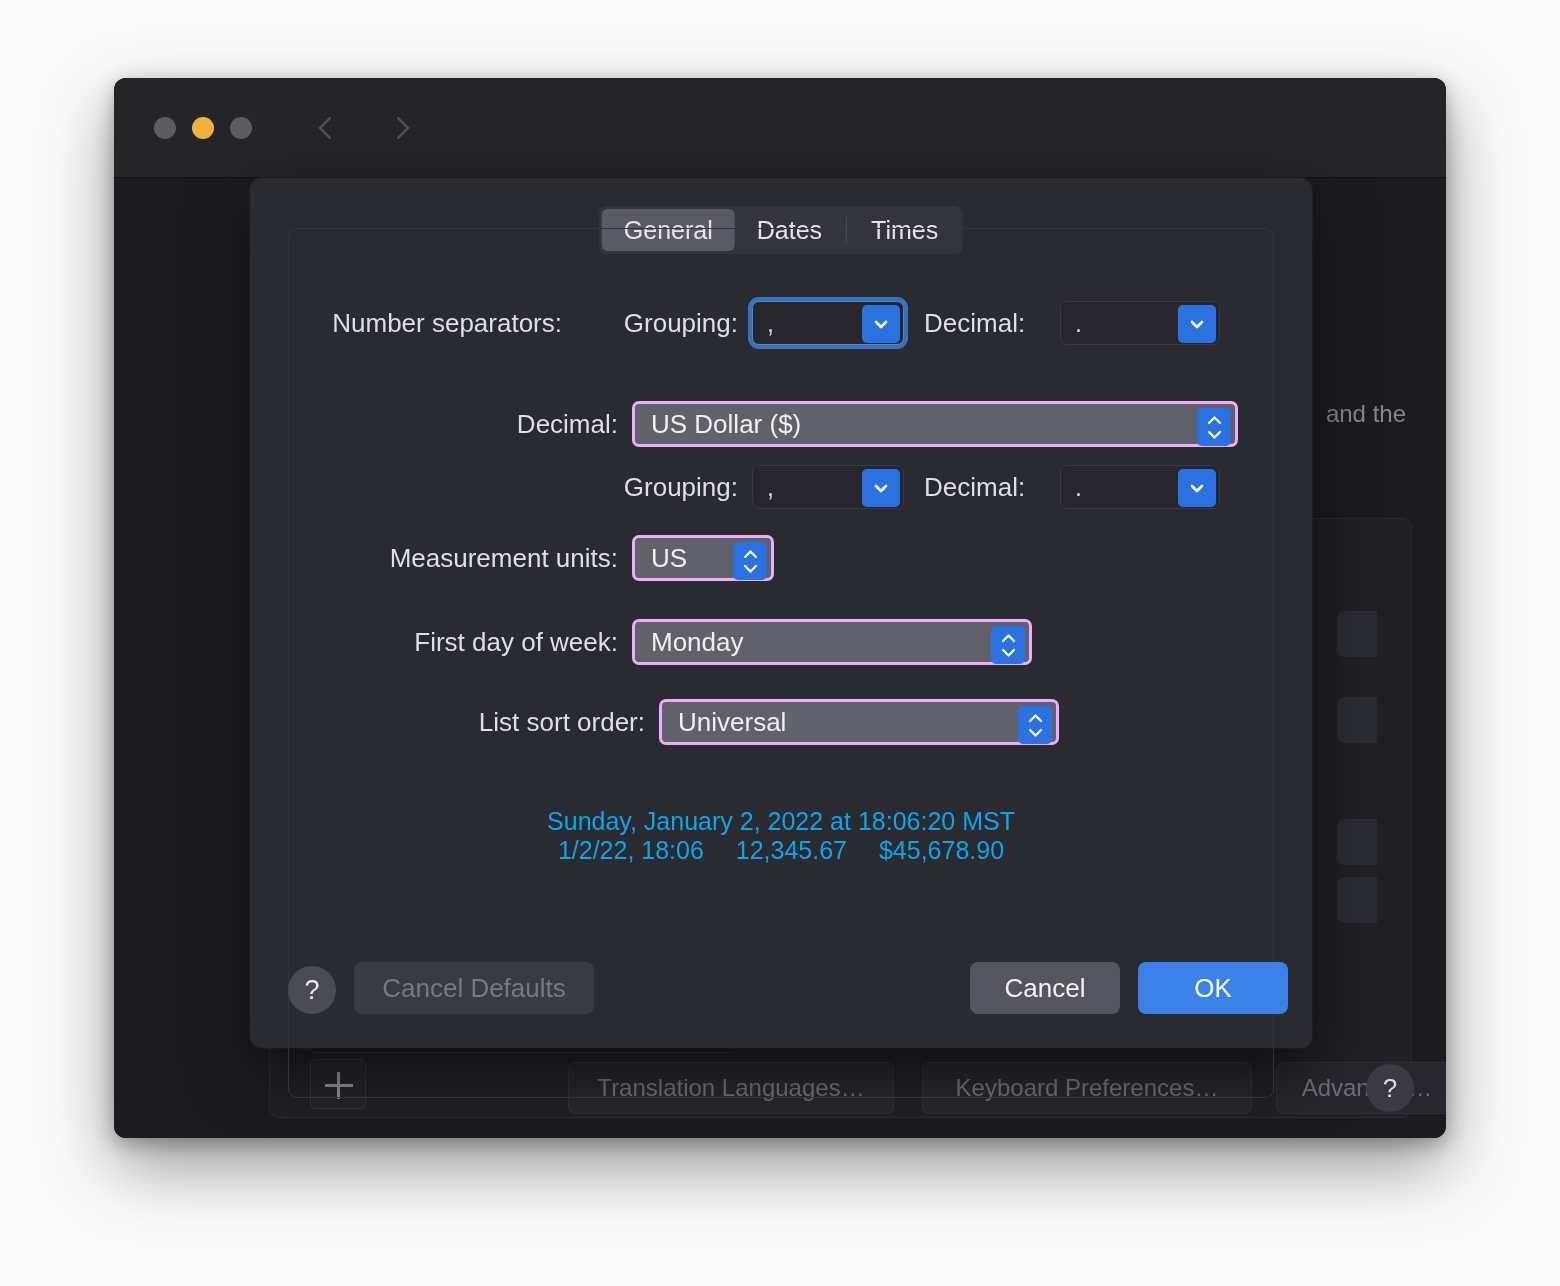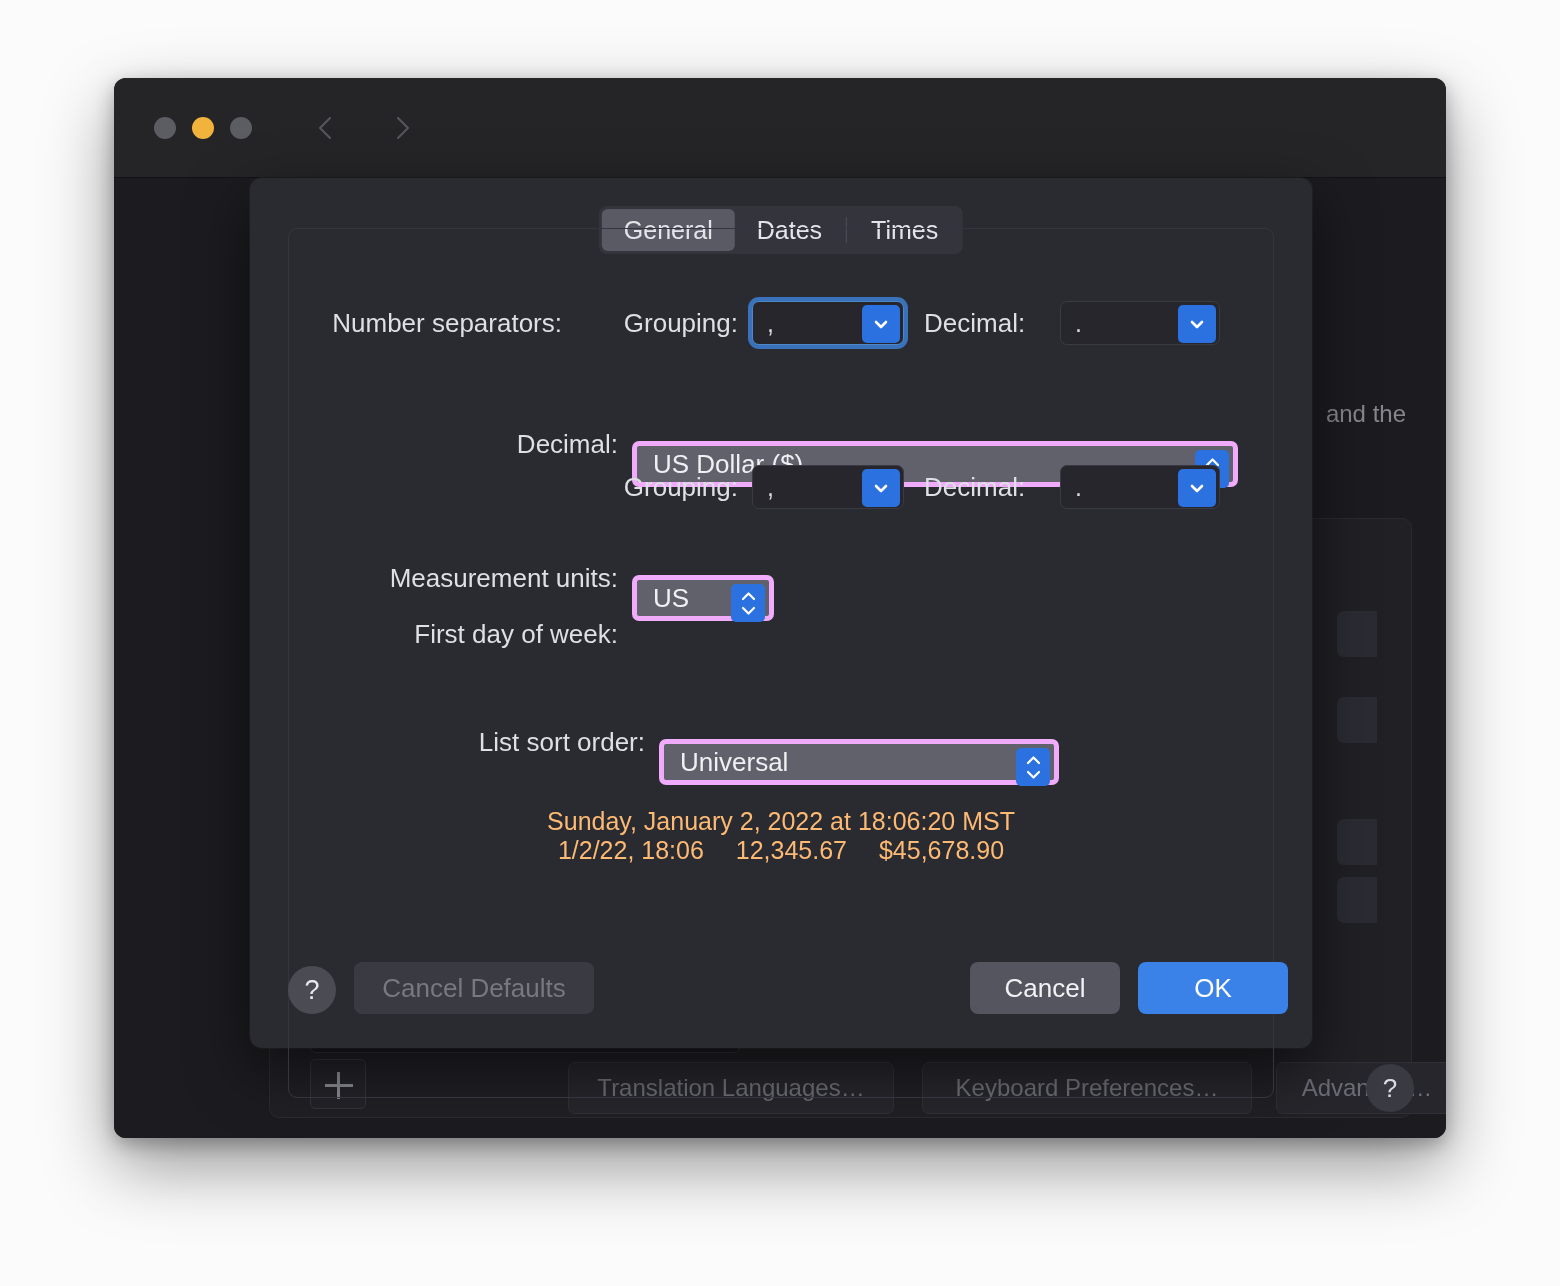--- a/index.html
+++ b/index.html
@@ -177,34 +177,34 @@
   }
   .combo .arrow svg { width: 20px; height: 20px; color: #fff; }
   .combo.focused {
     box-shadow: 0 0 0 4px rgba(58,118,194,0.95);
     border-color: #4e87c8;
   }
 
   
   .popup {
     position: relative; height: 46px;
-    background: #61616b; border: 5px solid #f0abfc; border-radius: 7px;
-    display: flex; align-items: center; margin-top: 40px;
+    background: #61616b; border: 3px solid #f0abfc; border-radius: 7px;
+    display: flex; align-items: center;
   }
   .popup .val { font-size: 26px; color: #f0f0f4; padding-left: 16px; }
   .popup .stepper {
     position: absolute; right: 4px; top: 4px; width: 34px; height: 38px;
     background: #2b72e0; border-radius: 5px;
     display: flex; flex-direction: column; align-items: center; justify-content: center; gap: 3px;
   }
   .popup .stepper svg { width: 17px; height: 11px; color: #fff; display: block; }
 
   .sample {
     position: absolute; left: 0; width: 100%; text-align: center;
-    color: #fdba74; font-size: 25px; line-height: 1.18;
+    color: #0ea5e9; font-size: 25px; line-height: 1.18;
   }
 
   .sheet-footer { position: absolute; left: 0; bottom: 0; width: 100%; height: 110px; }
   .sf-help {
     position: absolute; left: 38px; top: 28px; width: 48px; height: 48px;
     border-radius: 50%; background: #4b4b54; color: #e9e9ef;
     font-size: 27px; display: flex; align-items: center; justify-content: center;
   }
   .btn {
     position: absolute; top: 24px; height: 52px; border-radius: 8px;
@@ -393,20 +393,31 @@
                 </svg>
               <svg viewBox="0 0 17 11" fill="none" stroke="currentColor" stroke-width="2.2" stroke-linecap="round" stroke-linejoin="round">
                   <polyline points="3,3 8.5,8.5 14,3"></polyline>
                 </svg>
             </span>
           </div>
         </div>
 
         <div class="row" style="left:0; top:390px; width:100%;">
           <div class="lbl" style="width:329px">First day of week:</div>
+          <div class="popup" style="width:400px; margin-left:14px">
+            <span class="val">Monday</span>
+            <span class="stepper">
+              <svg viewBox="0 0 17 11" fill="none" stroke="currentColor" stroke-width="2.2" stroke-linecap="round" stroke-linejoin="round">
+                  <polyline points="3,8 8.5,2.5 14,8"></polyline>
+                </svg>
+              <svg viewBox="0 0 17 11" fill="none" stroke="currentColor" stroke-width="2.2" stroke-linecap="round" stroke-linejoin="round">
+                  <polyline points="3,3 8.5,8.5 14,3"></polyline>
+                </svg>
+            </span>
+          </div>
         </div>
 
         <div class="row" style="left:0; top:470px; width:100%;">
           <div class="lbl" style="width:356px">List sort order:</div>
           <div class="popup" style="width:400px; margin-left:14px">
             <span class="val">Universal</span>
             <span class="stepper">
               <svg viewBox="0 0 17 11" fill="none" stroke="currentColor" stroke-width="2.2" stroke-linecap="round" stroke-linejoin="round">
                   <polyline points="3,8 8.5,2.5 14,8"></polyline>
                 </svg>

